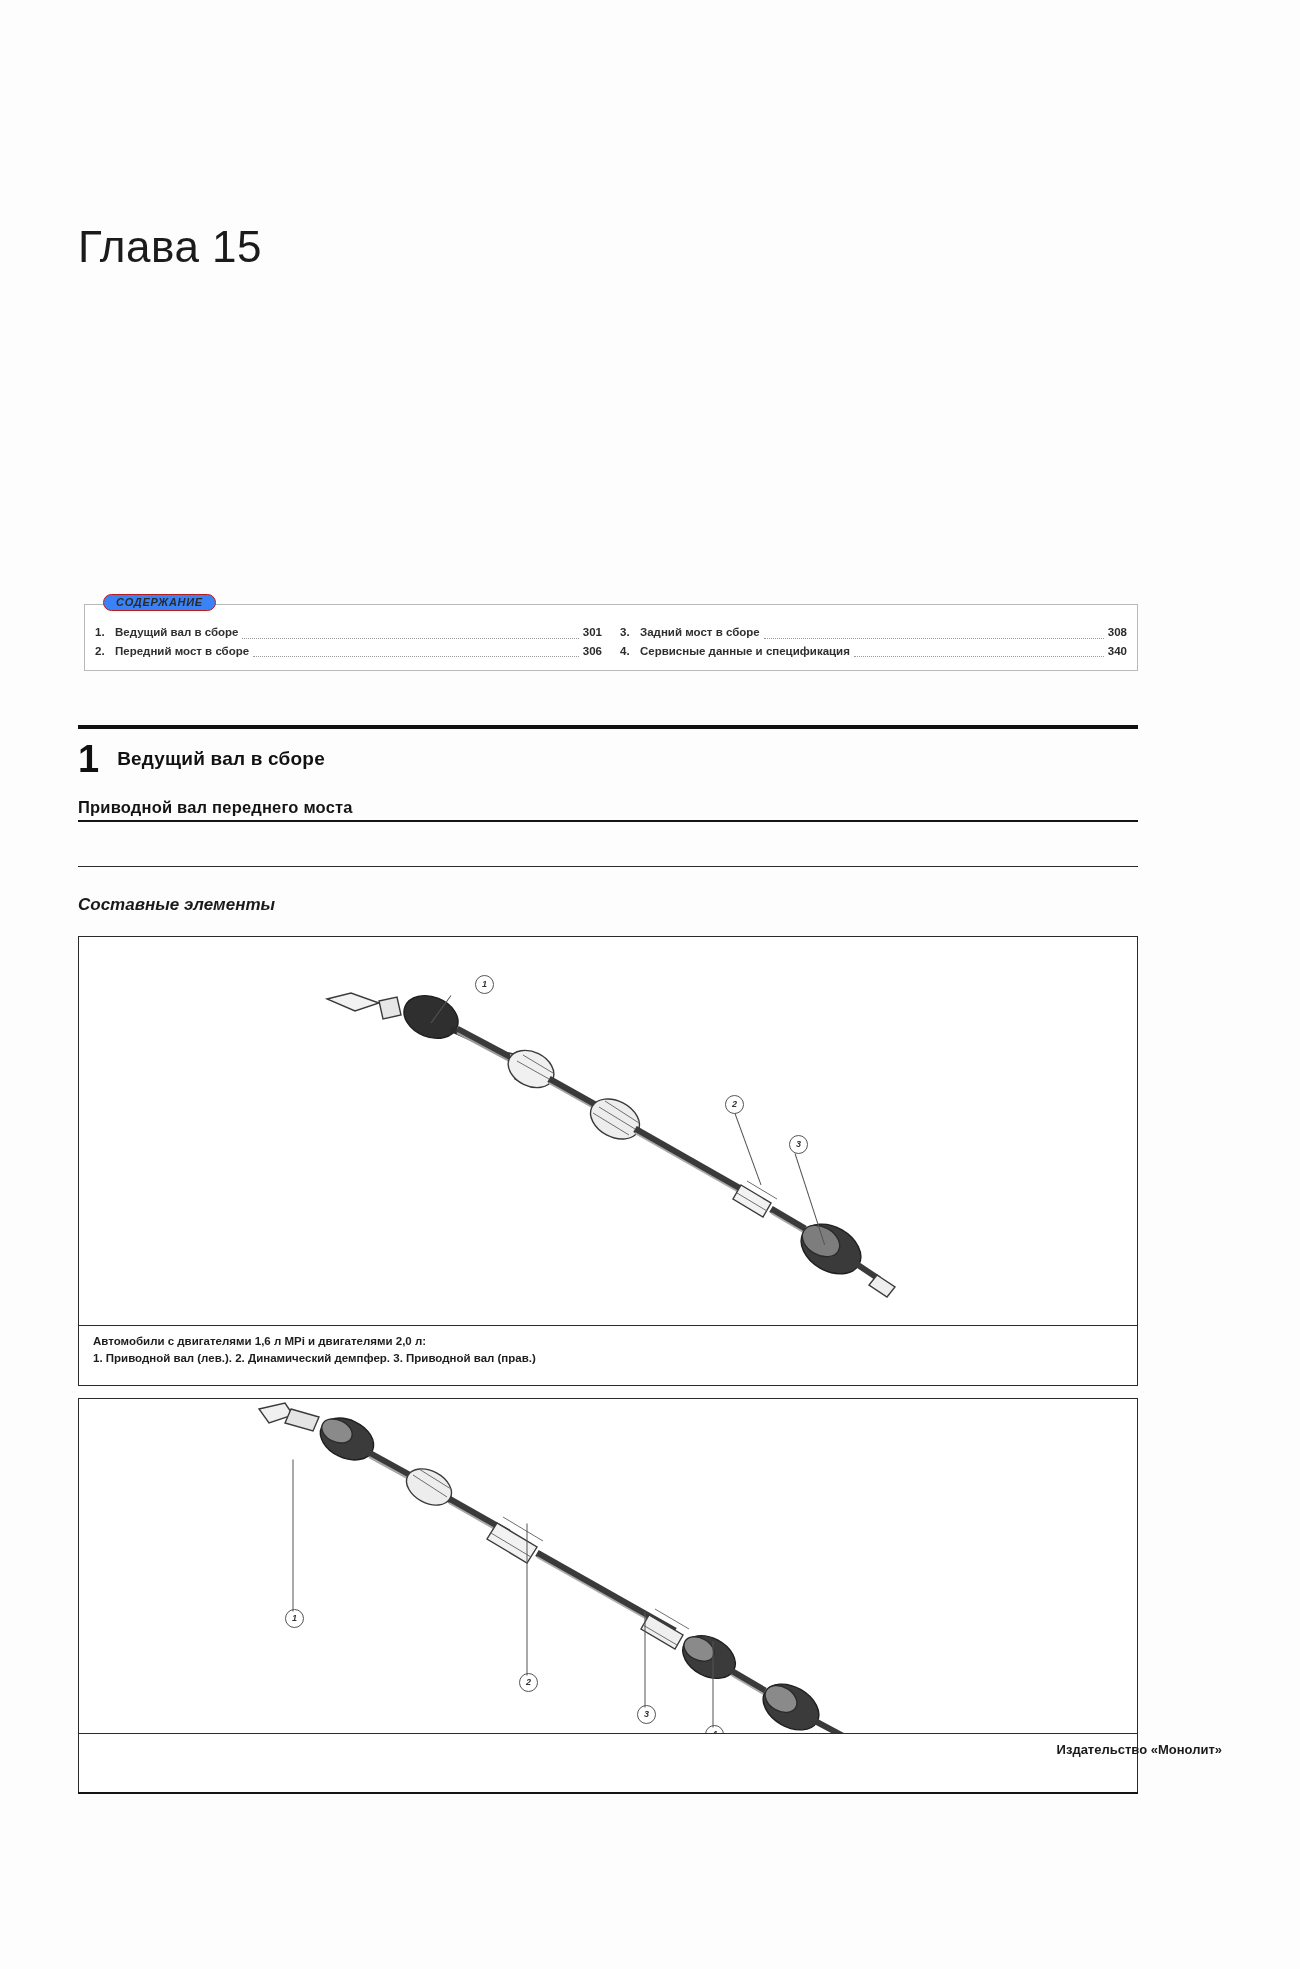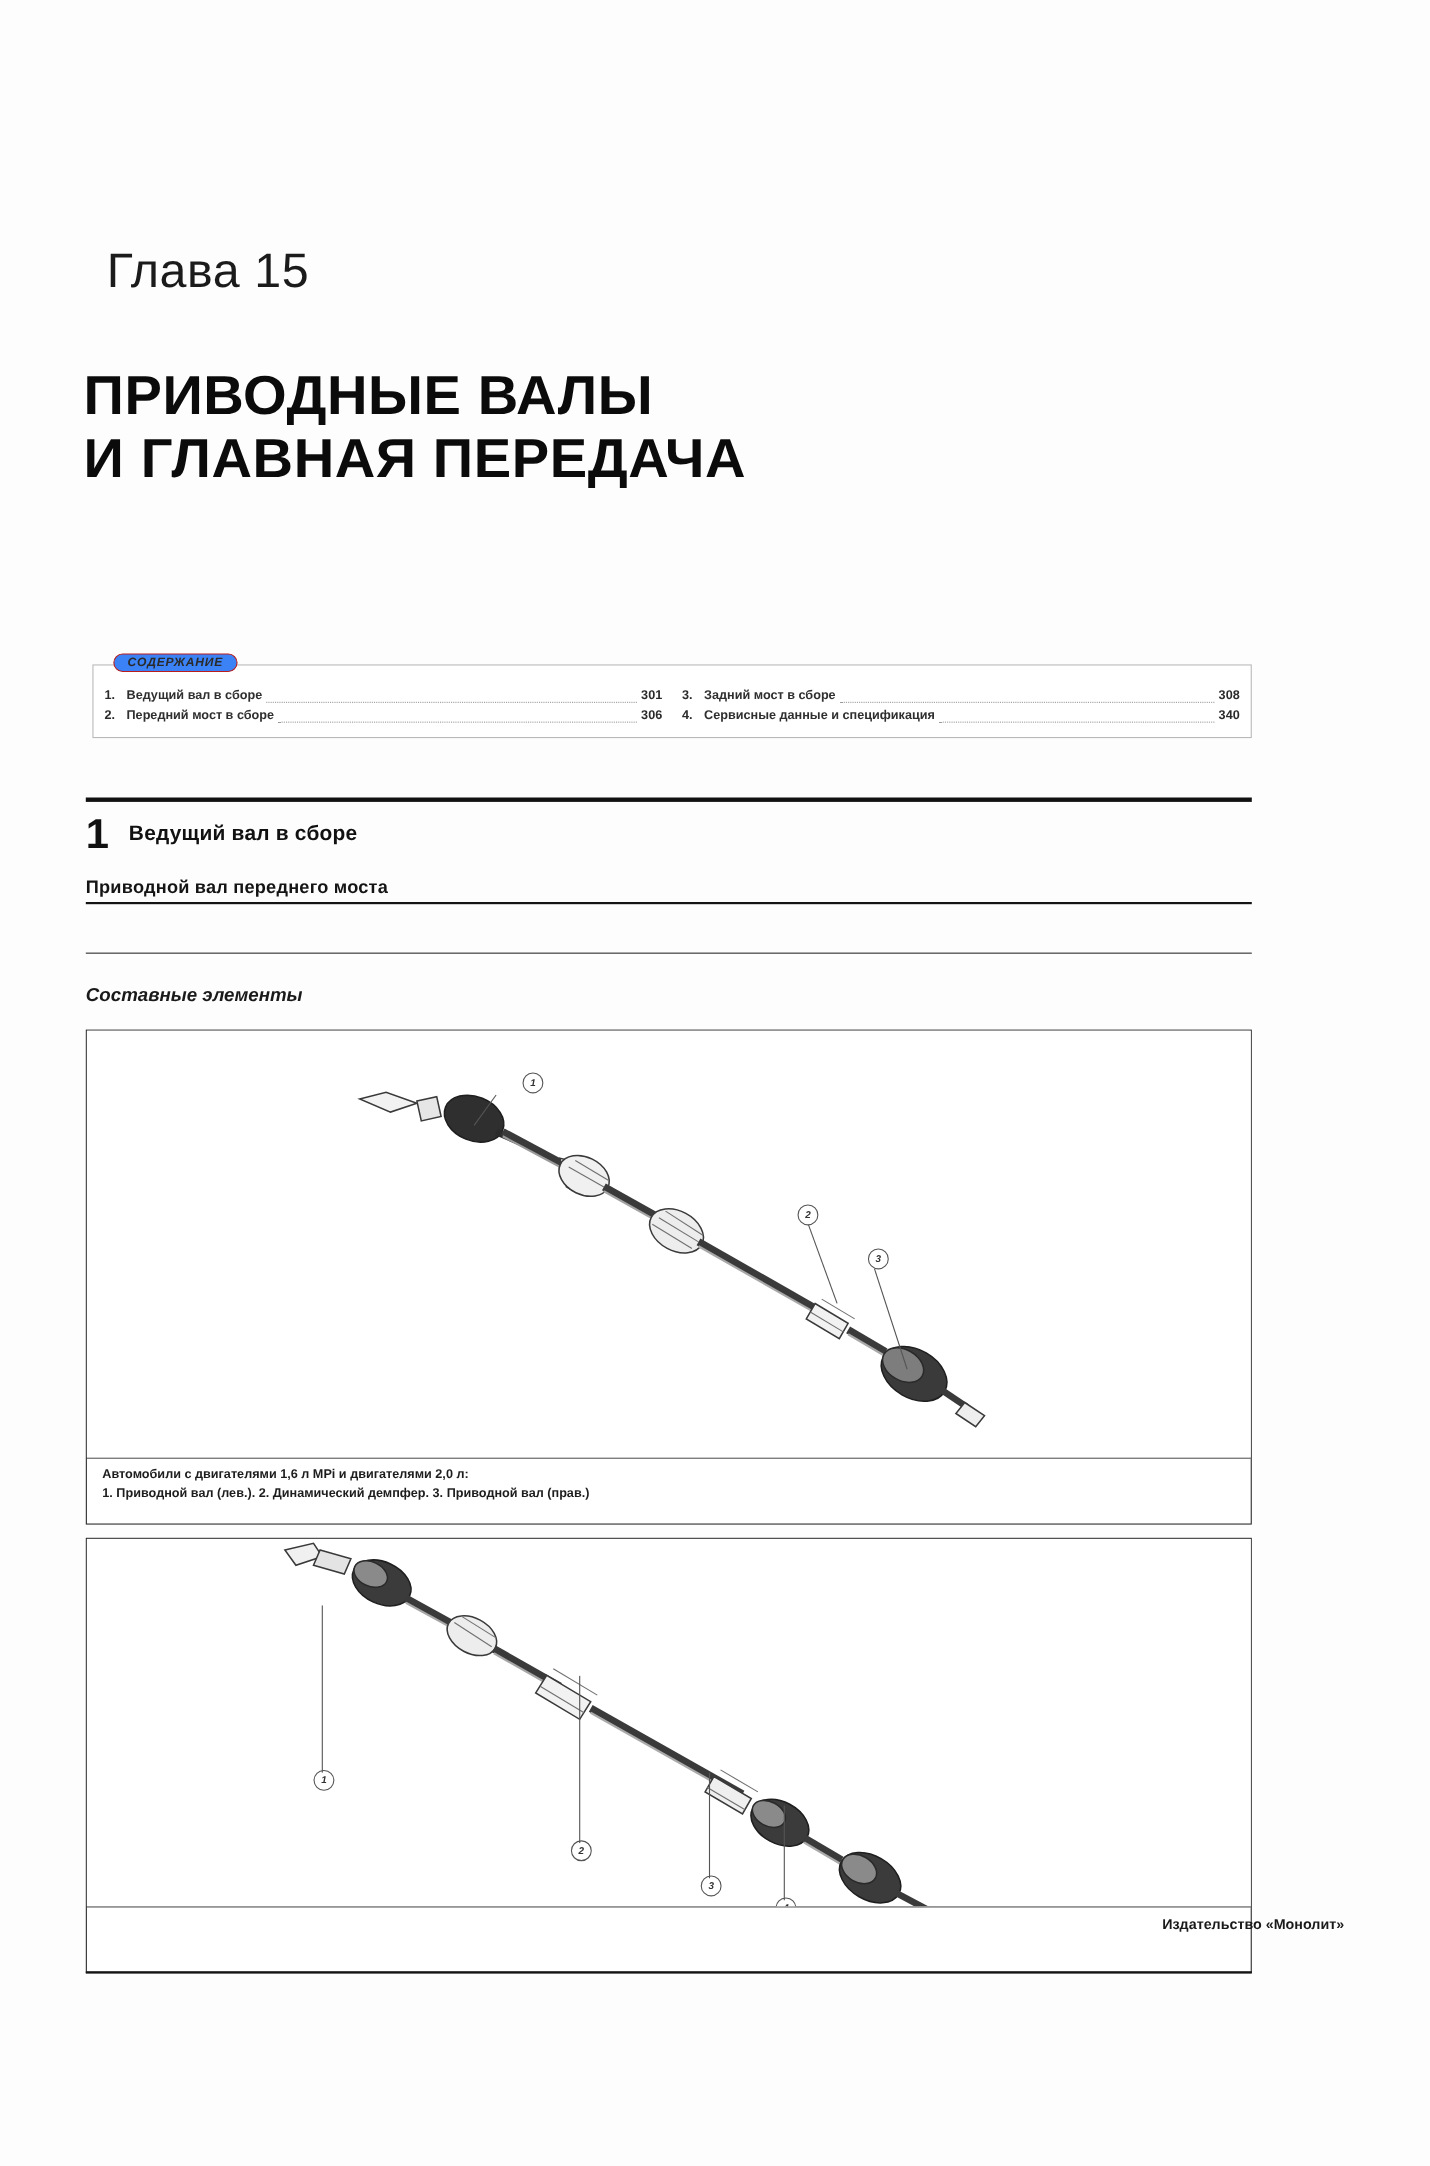--- a/index.html
+++ b/index.html
@@ -15,21 +15,20 @@
     position:absolute;
     left:0;top:0;width:1300px;height:1969px;
     background:#fdfdfd;
   }
   
   .chapter-label{
     position:absolute;left:78px;top:222px;
     font-size:44px;font-weight:400;letter-spacing:0.5px;
     color:#1b1b1b;
     font-family:"Liberation Sans", sans-serif;
-    margin-left:19px;
   }
   
   .title-block{
     position:absolute;left:76px;top:330px;width:900px;
   }
   .title-line{
     font-size:50px;
     font-weight:bold;
     letter-spacing:0.5px;
     line-height:1.16;
@@ -180,24 +179,20 @@
   }
   svg.shaft{display:block;}
 </style>
 </head>
 <body>
 
 <div class="page">
 
   <div class="chapter-label">Глава 15</div>
 
-  <div class="title-block">
-    <div class="title-line">ПРИВОДНЫЕ ВАЛЫ</div>
-    <div class="title-line">И ГЛАВНАЯ ПЕРЕДАЧА</div>
-  </div>
 
   <div class="toc-wrap">
     <div class="toc-box">
       <div class="toc-badge">СОДЕРЖАНИЕ</div>
       <div class="toc-cols">
 
         <div class="toc-col">
           <div class="toc-row">
             <span class="toc-num">1.</span>
             <span class="toc-text">Ведущий вал в сборе</span>

